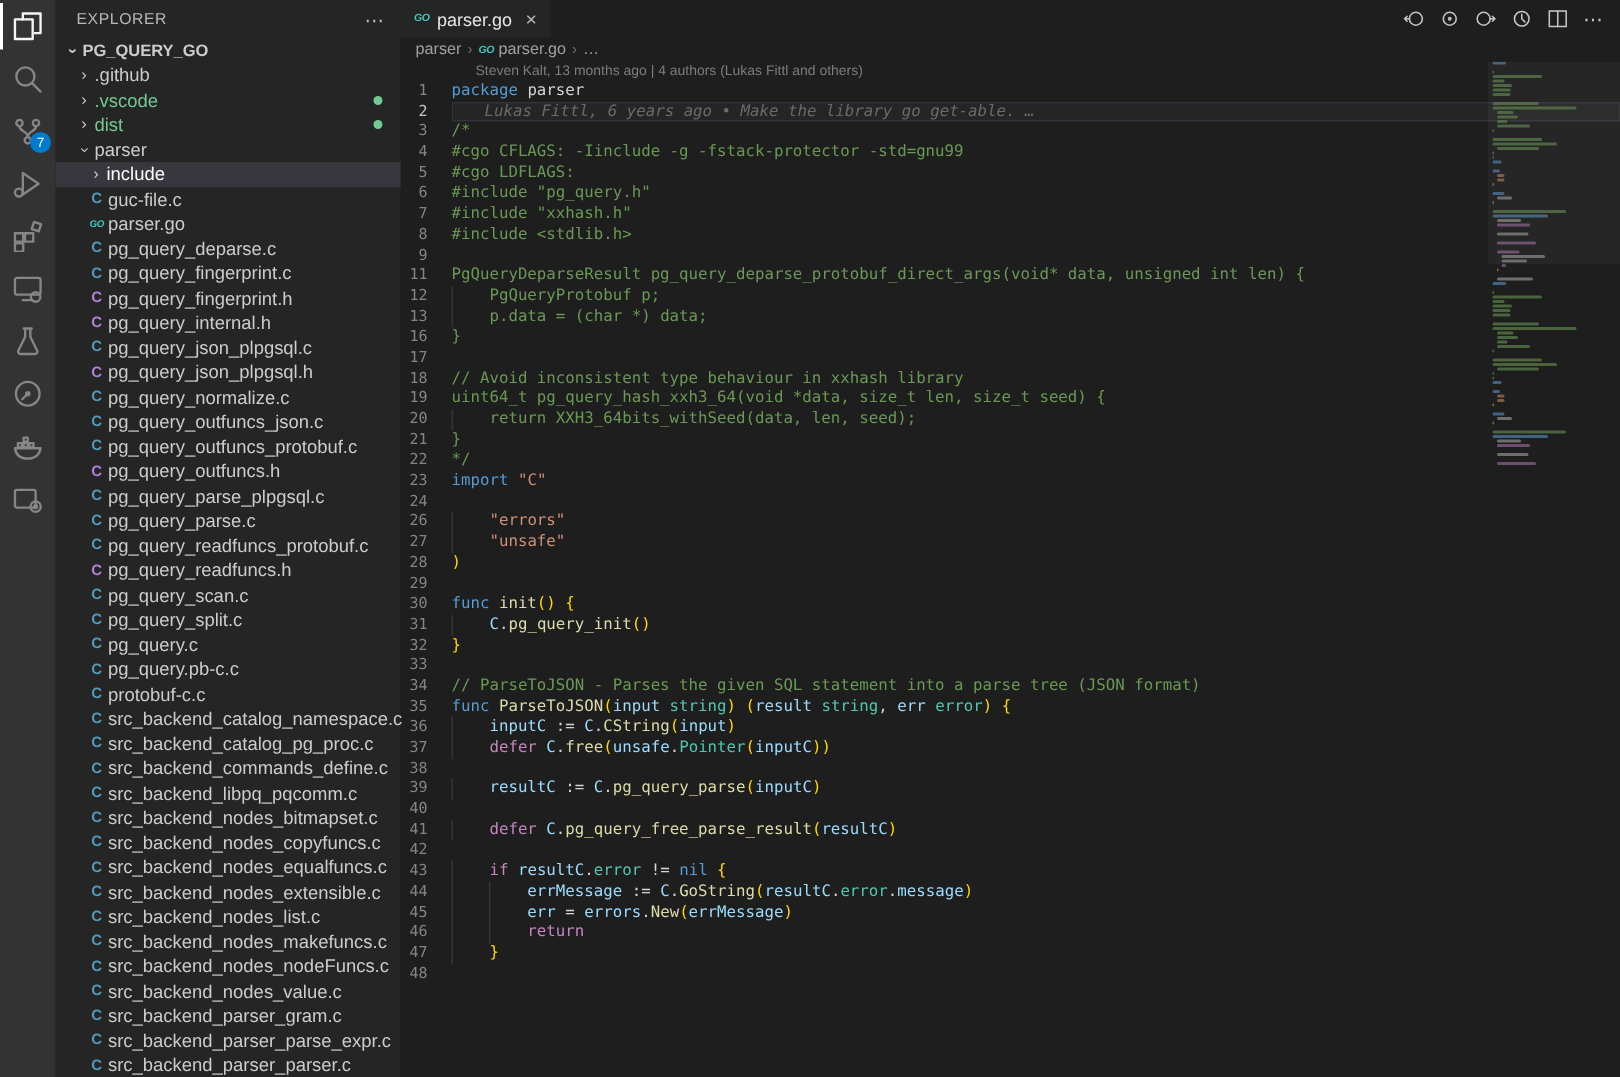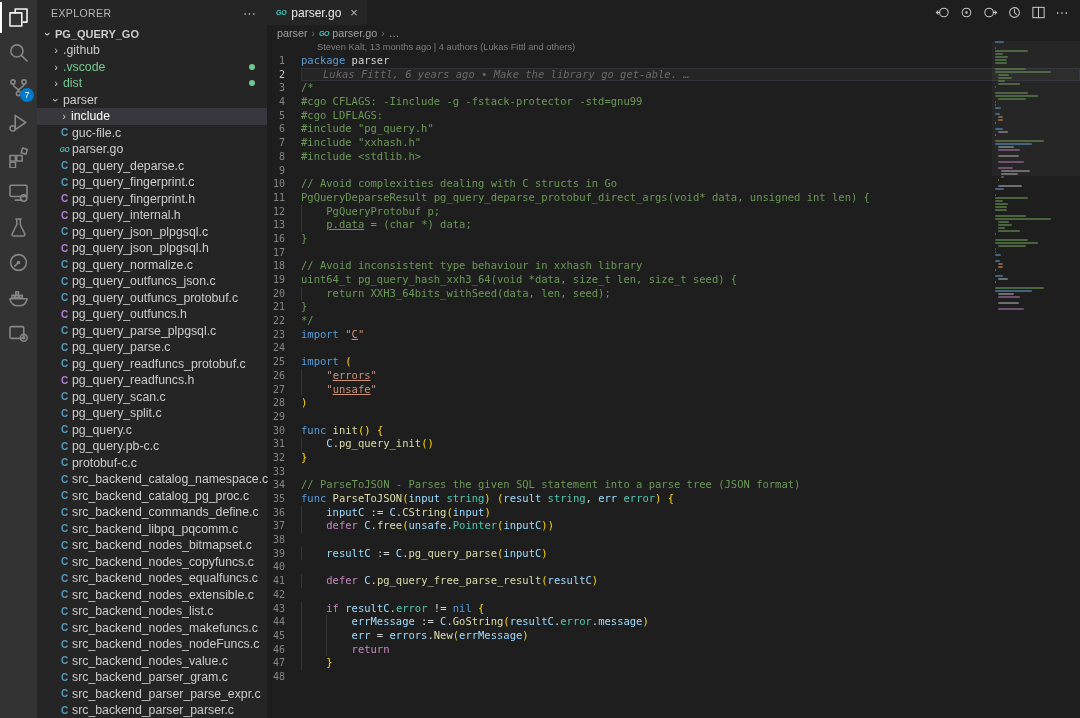--- a/index.html
+++ b/index.html
@@ -49,21 +49,21 @@
   .cl .ln { width:34px; padding-right:16px; text-align:right; color:#858585; flex:none; font-size:10px; }
   .cl.cur .ln { color:#c6c6c6; }
   .cl .lc { position:relative; flex:1; color:#d4d4d4; }
   .cl.cur .lc { background:rgba(255,255,255,.035); box-shadow:inset 0 0 0 1px #32323a; }
   .guide { position:absolute; top:0; bottom:0; width:1px; background:#353535; }
   .codelens { height:11px; line-height:11px; padding-left:50px; font-family:"Liberation Sans", sans-serif; font-size:8.8px; color:#8d8d8d; cursor:pointer; }
   .blame-inline { color:#6a6a6a; font-style:italic; margin-left:22px; }
   
   .kw{color:#569cd6} .ctl{color:#c586c0} .com{color:#6a9955} .str{color:#ce9178}
   .fn{color:#dcdcaa} .type{color:#4ec9b0} .var{color:#9cdcfe} .pl{color:#d4d4d4}
-  .br{color:#ffd700} .u{text-decoration:underline}
+  .br{color:#ffd700} .u{}
 
   
   #minimap { position:absolute; right:0; top:0; width:88px; height:280px; overflow:hidden; cursor:pointer; }
   .mm-row { height:2px; margin-bottom:1px; }
   .mm-bar { height:2px; border-radius:1px; opacity:.75; }
   #mm-slider { position:absolute; left:0; top:0; width:88px; height:135px; background:rgba(121,121,121,.10); }
 </style>
 </head>
 <body>
 
@@ -383,34 +383,32 @@
       <div id="code-lines">
           <div class="cl"><span class="ln">1</span><span class="lc"><span class="kw">package</span><span class="pl"> parser</span></span></div>
           <div class="cl cur"><span class="ln">2</span><span class="lc"><span class="blame-inline">Lukas Fittl, 6 years ago • Make the library go get-able. …</span></span></div>
           <div class="cl"><span class="ln">3</span><span class="lc"><span class="com">/*</span></span></div>
           <div class="cl"><span class="ln">4</span><span class="lc"><span class="com">#cgo CFLAGS: -Iinclude -g -fstack-protector -std=gnu99</span></span></div>
           <div class="cl"><span class="ln">5</span><span class="lc"><span class="com">#cgo LDFLAGS:</span></span></div>
           <div class="cl"><span class="ln">6</span><span class="lc"><span class="com">#include "pg_query.h"</span></span></div>
           <div class="cl"><span class="ln">7</span><span class="lc"><span class="com">#include "xxhash.h"</span></span></div>
           <div class="cl"><span class="ln">8</span><span class="lc"><span class="com">#include &lt;stdlib.h&gt;</span></span></div>
           <div class="cl"><span class="ln">9</span><span class="lc"></span></div>
-          <div class="cl"><span class="ln">10</span><span class="lc"><span class="com">// Avoid complexities dealing with C structs in Go</span></span></div>
           <div class="cl"><span class="ln">11</span><span class="lc"><span class="com">PgQueryDeparseResult pg_query_deparse_protobuf_direct_args(void* data, unsigned int len) {</span></span></div>
           <div class="cl"><span class="ln">12</span><span class="lc"><i class="guide" style="left: 0px;"></i><span class="com">    PgQueryProtobuf p;</span></span></div>
           <div class="cl"><span class="ln">13</span><span class="lc"><i class="guide" style="left: 0px;"></i><span class="com">    </span><span class="com u">p.data</span><span class="com"> = (char *) data;</span></span></div>
           <div class="cl"><span class="ln">16</span><span class="lc"><span class="com">}</span></span></div>
           <div class="cl"><span class="ln">17</span><span class="lc"></span></div>
           <div class="cl"><span class="ln">18</span><span class="lc"><span class="com">// Avoid inconsistent type behaviour in xxhash library</span></span></div>
           <div class="cl"><span class="ln">19</span><span class="lc"><span class="com">uint64_t pg_query_hash_xxh3_64(void *data, size_t len, size_t seed) {</span></span></div>
           <div class="cl"><span class="ln">20</span><span class="lc"><i class="guide" style="left: 0px;"></i><span class="com">    return XXH3_64bits_withSeed(data, len, seed);</span></span></div>
           <div class="cl"><span class="ln">21</span><span class="lc"><span class="com">}</span></span></div>
           <div class="cl"><span class="ln">22</span><span class="lc"><span class="com">*/</span></span></div>
           <div class="cl"><span class="ln">23</span><span class="lc"><span class="kw">import</span><span class="pl"> </span><span class="str">"</span><span class="str u">C</span><span class="str">"</span></span></div>
           <div class="cl"><span class="ln">24</span><span class="lc"></span></div>
-          <div class="cl"><span class="ln">25</span><span class="lc"><span class="kw">import</span><span class="pl"> </span><span class="br">(</span></span></div>
           <div class="cl"><span class="ln">26</span><span class="lc"><i class="guide" style="left: 0px;"></i><span class="pl">    </span><span class="str">"</span><span class="str u">errors</span><span class="str">"</span></span></div>
           <div class="cl"><span class="ln">27</span><span class="lc"><i class="guide" style="left: 0px;"></i><span class="pl">    </span><span class="str">"</span><span class="str u">unsafe</span><span class="str">"</span></span></div>
           <div class="cl"><span class="ln">28</span><span class="lc"><span class="br">)</span></span></div>
           <div class="cl"><span class="ln">29</span><span class="lc"></span></div>
           <div class="cl"><span class="ln">30</span><span class="lc"><span class="kw">func</span><span class="fn"> init</span><span class="br">()</span><span class="pl"> </span><span class="br">{</span></span></div>
           <div class="cl"><span class="ln">31</span><span class="lc"><i class="guide" style="left: 0px;"></i><span class="pl">    </span><span class="var">C</span><span class="pl">.</span><span class="fn">pg_query_init</span><span class="br">()</span></span></div>
           <div class="cl"><span class="ln">32</span><span class="lc"><span class="br">}</span></span></div>
           <div class="cl"><span class="ln">33</span><span class="lc"></span></div>
           <div class="cl"><span class="ln">34</span><span class="lc"><span class="com">// ParseToJSON - Parses the given SQL statement into a parse tree (JSON format)</span></span></div>
           <div class="cl"><span class="ln">35</span><span class="lc"><span class="kw">func</span><span class="fn"> ParseToJSON</span><span class="br">(</span><span class="var">input</span><span class="type"> string</span><span class="br">)</span><span class="pl"> </span><span class="br">(</span><span class="var">result</span><span class="type"> string</span><span class="pl">, </span><span class="var">err</span><span class="type"> error</span><span class="br">)</span><span class="pl"> </span><span class="br">{</span></span></div>

